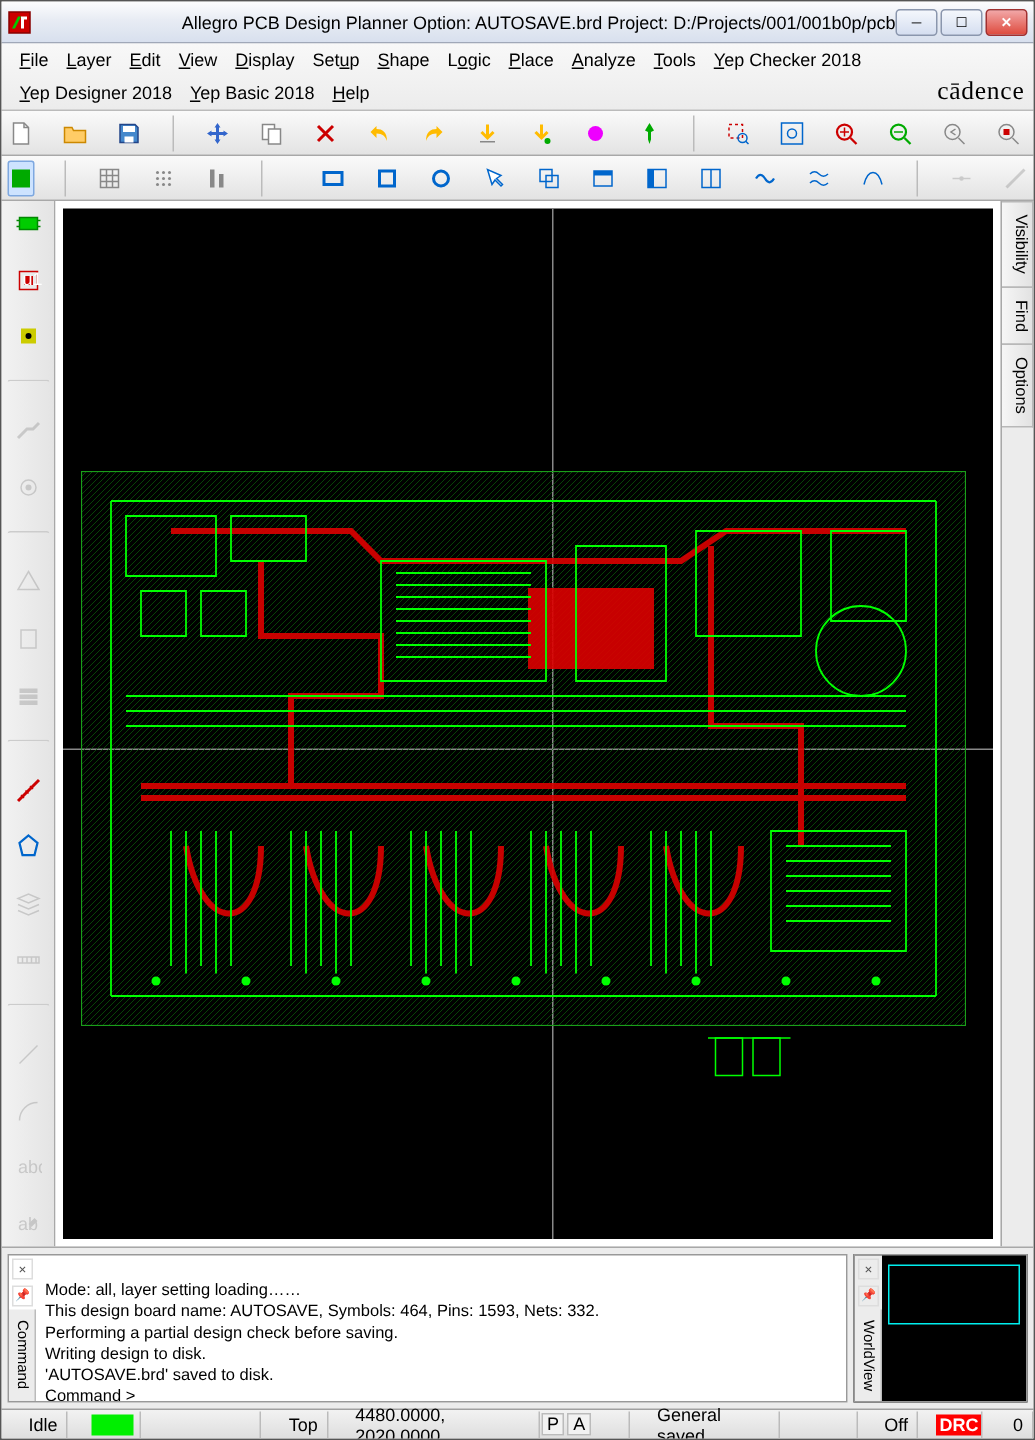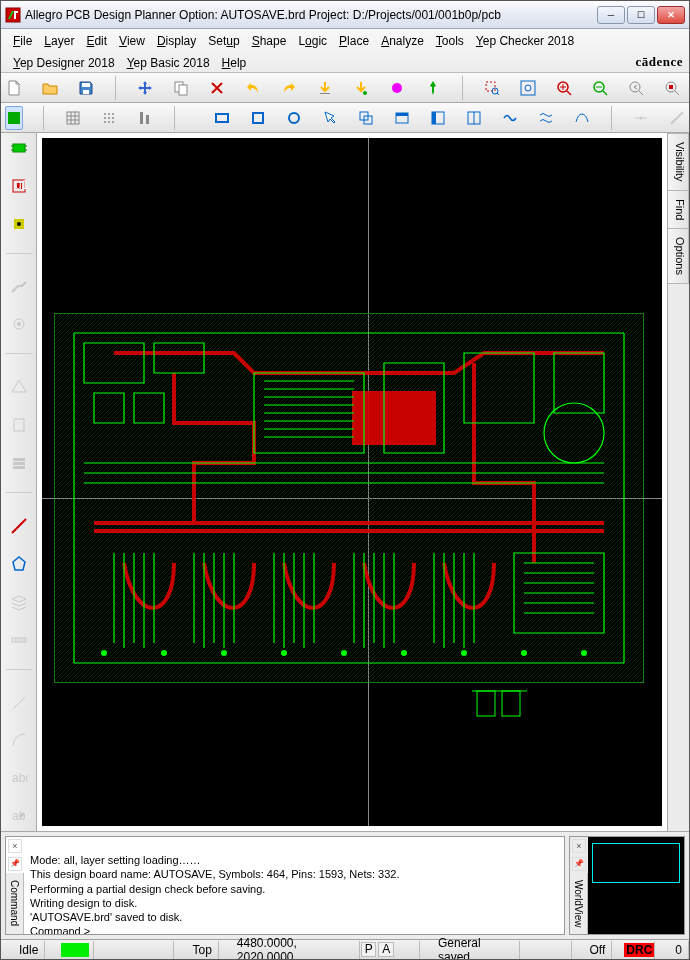--- a/index.html
+++ b/index.html
@@ -1,27 +1,27 @@
 <!DOCTYPE html>
 <html><head>
 <meta charset="utf-8">
 <style>
 *{margin:0;padding:0;box-sizing:border-box;font-family:"Segoe UI",Tahoma,sans-serif;font-size:12px;}
 body{width:690px;height:960px;background:#f0f0f0;display:flex;flex-direction:column;overflow:hidden;border:1px solid #555;}
-.titlebar{height:28px;background:linear-gradient(#fdfdfe,#e8ecf4 45%,#d8e0ee);display:flex;align-items:center;padding:0 4px;border-bottom:1px solid #a0a8b8;}
+.titlebar{height:28px;background:linear-gradient(#fdfdfe,#e8ecf4 45%,#d8e0ee);display:flex;align-items:center;padding:0 4px;border-bottom:1px solid #a0a8b8;text-align:right;}
 .app-icon{width:16px;height:16px;margin-right:4px;}
 .app-icon svg{width:16px;height:16px;}
 .titlebar-text{flex:1;color:#000;white-space:nowrap;overflow:hidden;}
 .winbtns{display:flex;gap:2px;}
 .winbtn{width:28px;height:18px;border:1px solid #8a96ad;border-radius:3px;background:linear-gradient(#f4f7fc,#d5def0);display:flex;align-items:center;justify-content:center;font-size:9px;}
 .winbtn.close{background:linear-gradient(#f2a7a7,#de4b3e);color:#fff;font-weight:bold;border-color:#a03030;}
 .menubar{background:linear-gradient(#f8f8f8,#ececec);padding:2px 6px 0;border-bottom:1px solid #bbb;display:flex;flex-wrap:wrap;align-items:center;row-gap:1px;min-height:44px;}
 .menuitem{padding:2px 6px;color:#000;cursor:default;}
 .menuitem u{text-decoration:underline;}
-.brand{margin-left:auto;font-family:Georgia,serif;font-size:13px;letter-spacing:0.5px;font-weight:700;align-self:flex-end;margin-bottom:2px;}
+.brand{margin-left:auto;font-family:Georgia,serif;font-size:17px;letter-spacing:0.5px;font-weight:400;align-self:flex-end;margin-bottom:2px;}
 .toolbar{height:30px;background:linear-gradient(#fafafa,#e3e3e3);border-bottom:1px solid #a8a8a8;display:flex;align-items:center;padding:0 4px;gap:18px;}
 .tbtn{width:24px;height:24px;border:1px solid transparent;display:flex;align-items:center;justify-content:center;border-radius:2px;}
 .tsep{width:6px;height:24px;border-left:1px solid #bbb;margin:0 2px;}
 .tbtn svg{width:16px;height:16px;}
 .tbtn.on{background:#cde3ff;border-color:#7ea8e0;}
 .main{flex:1;display:flex;min-height:0;}
 .ltools{width:36px;background:linear-gradient(90deg,#f2f2f2,#e4e4e4);border-right:1px solid #a8a8a8;display:flex;flex-direction:column;padding:4px 0;gap:16px;align-items:center;}
 .ltbtn{width:26px;height:26px;border:1px solid transparent;display:flex;align-items:center;justify-content:center;border-radius:2px;}
 .ltbtn.sep{height:6px;border:0;border-top:1px solid #ccc;width:28px;margin:2px 0;}
 .ltbtn svg{width:18px;height:18px;}
@@ -38,21 +38,21 @@
 .cmd-text{flex:1;padding:16px 6px;font-size:11px;line-height:1.3;overflow:hidden;white-space:pre-line;}
 .cmd-close{width:14px;height:14px;font-size:9px;text-align:center;line-height:12px;color:#555;border:1px solid #ddd;margin:2px;}
 .world-wrap{width:116px;display:flex;margin:4px 4px 4px 0;border:1px solid #999;background:#000;}
 .world-view{flex:1;position:relative;}
 .world-rect{position:absolute;left:4px;top:6px;right:4px;height:40px;border:1px solid #0ee;}
 .status{height:20px;background:linear-gradient(#f2f2f2,#dedede);border-top:1px solid #a0a0a0;display:flex;align-items:center;font-size:11px;}
 .st-cell{padding:0 6px;border-right:1px solid #bbb;height:18px;display:flex;align-items:center;margin-left:12px;}
 .st-led{width:28px;height:14px;background:#00ef00;margin:0 2px;}
 .st-flex{flex:1;}
 .st-btn{width:16px;text-align:center;border:1px solid #bbb;background:#f2f2f2;margin:0 1px;height:15px;line-height:13px;}
-.st-drc{background:#f00;color:#000000;padding:0 2px;font-weight:bold;}
+.st-drc{background:#f00;color:#ffffff;padding:0 2px;font-weight:bold;}
 .disabled svg{opacity:0.35;}
 </style>
 </head>
 <body>
 
 <div class="titlebar">
   <span class="app-icon"><svg viewBox="0 0 16 16">
         <rect x="1" y="1" width="14" height="14" fill="#c00" stroke="#800"></rect>
         <path d="M3 12 L7 4 L9 4 L5 12 Z" fill="#0c0"></path>
         <path d="M9 4 L13 4 L13 6 L11 6 L11 12 L9 12 Z" fill="#fff"></path>

